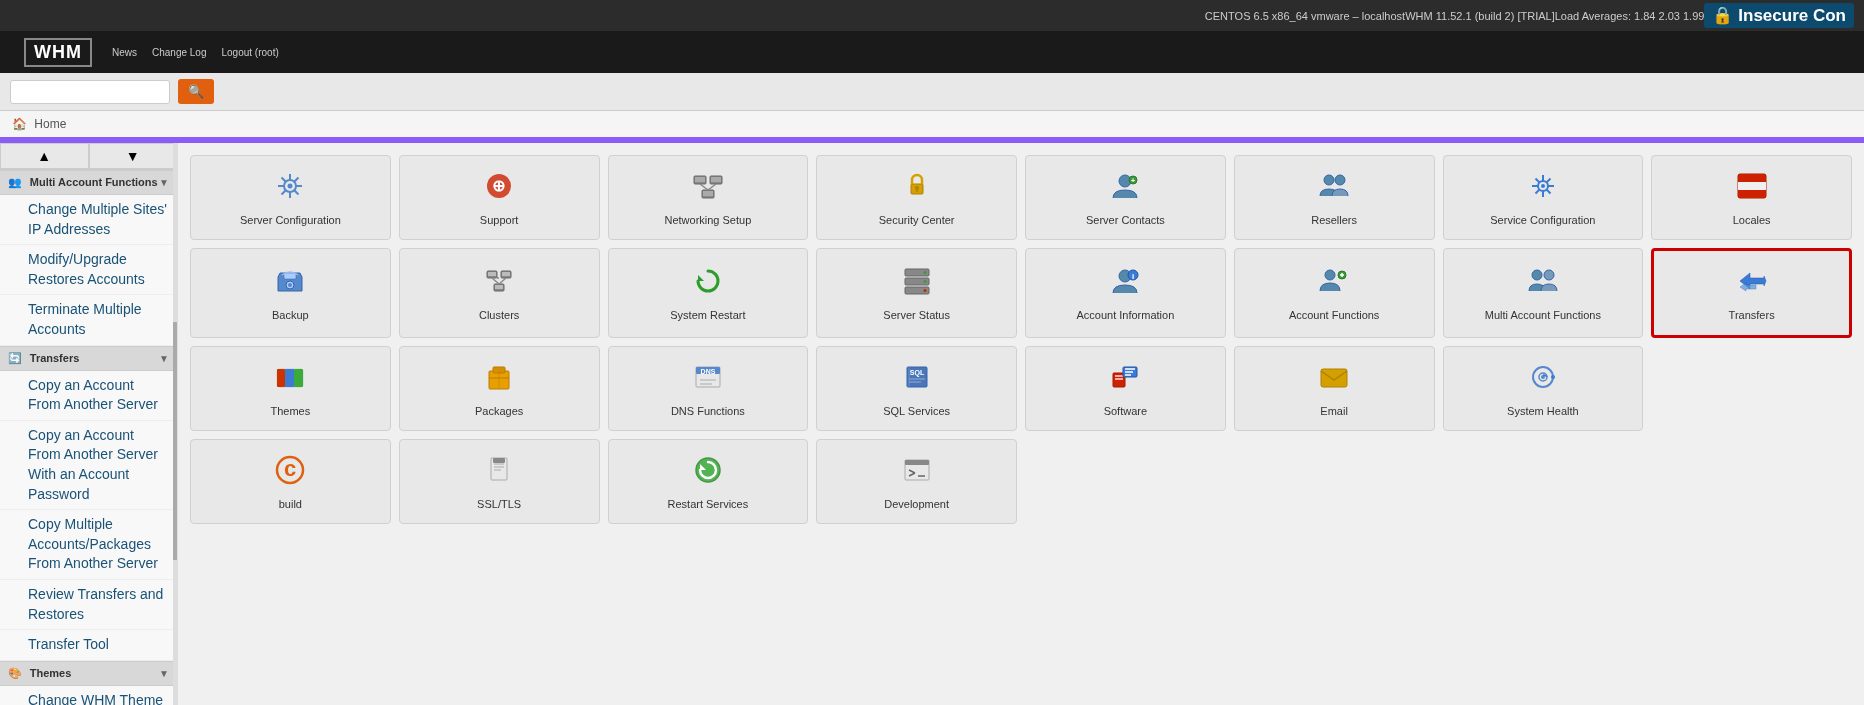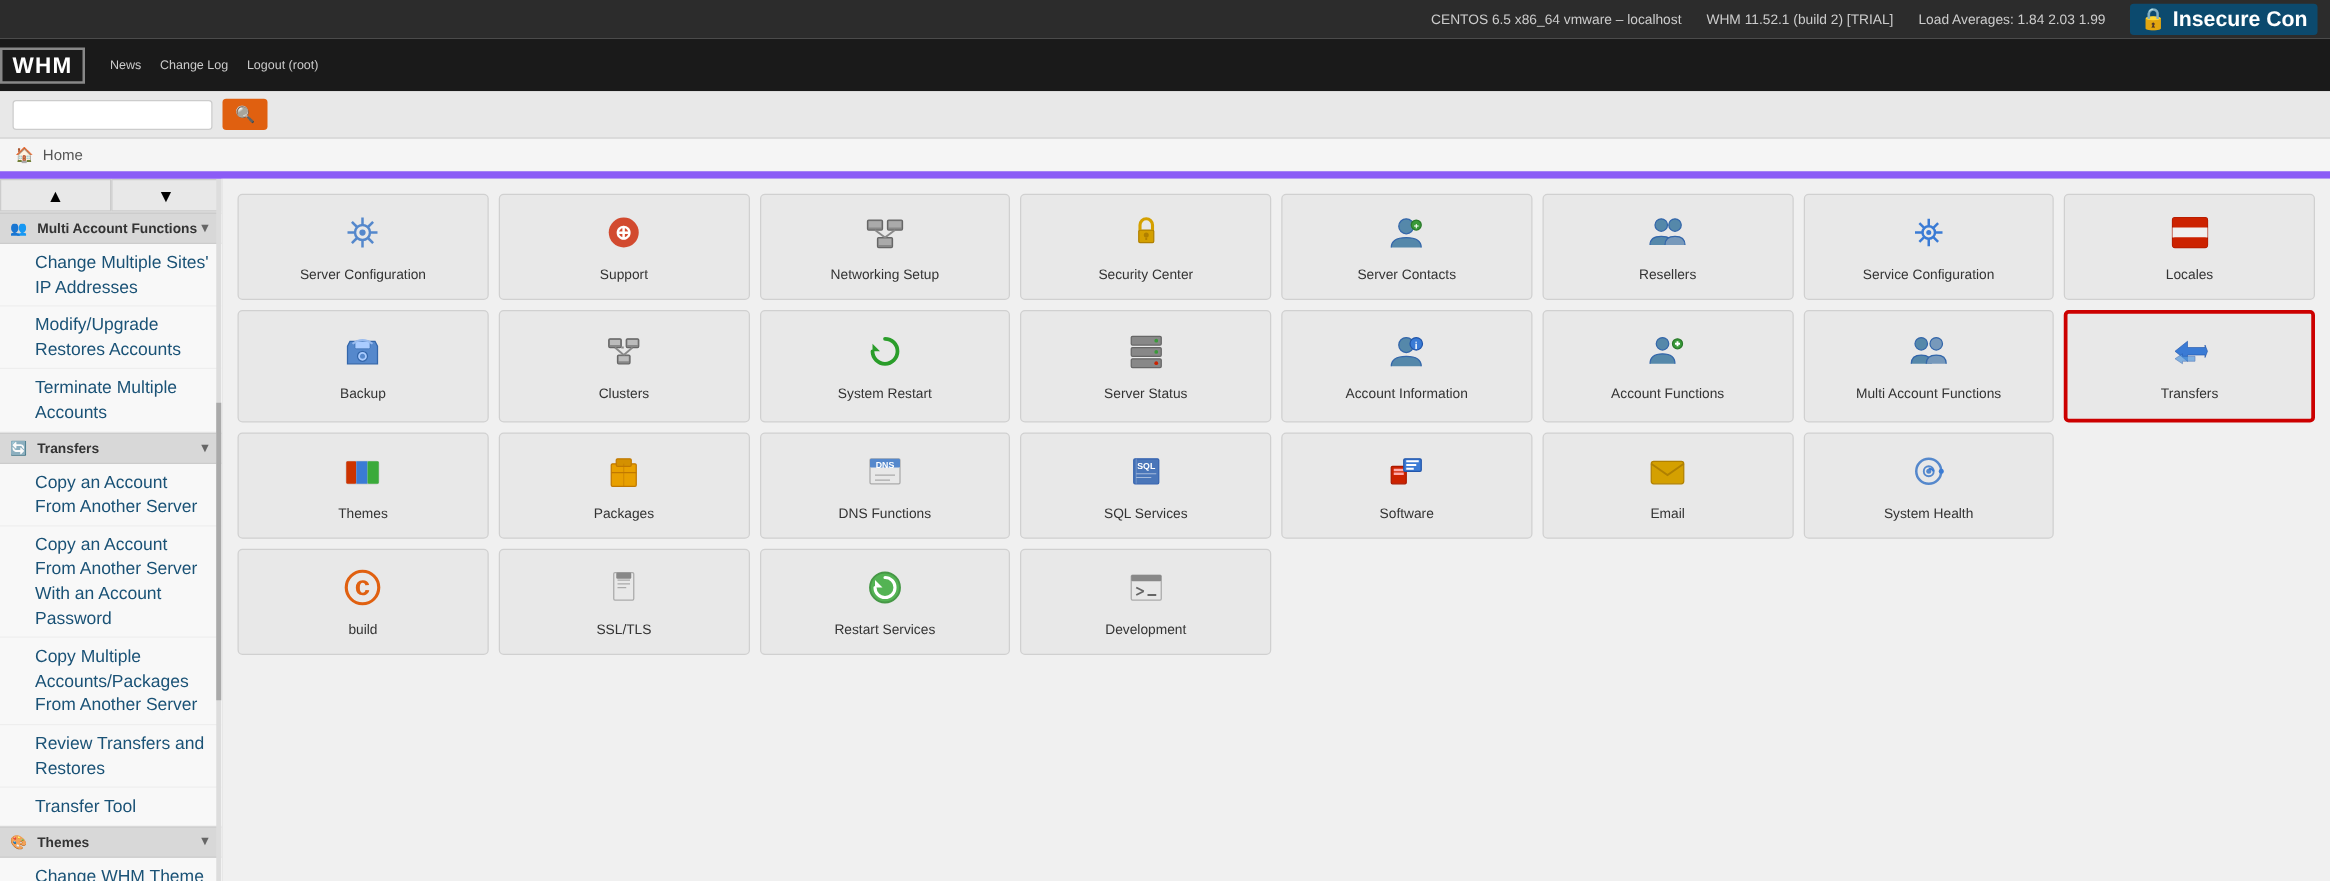--- a/index.html
+++ b/index.html
@@ -7,37 +7,36 @@
 
     
     #topbar {
       background: #2c2c2c;
       color: #ccc;
       font-size: 11px;
       padding: 3px 10px;
       display: flex;
       align-items: center;
       justify-content: flex-end;
-      gap: 20px;
     }
     #topbar .insecure {
       background: #0c4a6e;
       color: white;
       padding: 2px 8px;
       border-radius: 3px;
       font-weight: bold;
       font-size: 17px;
     }
 
     
     #navbar {
       background: #1a1a1a;
       display: flex;
       align-items: center;
-      padding: 0 0;
+      padding: 0 24px;
       height: 42px;
     }
     #navbar .logo {
       color: white;
       font-weight: bold;
       font-size: 18px;
       border: 2px solid #888;
       padding: 2px 8px;
       margin-right: 20px;
       letter-spacing: 1px;

